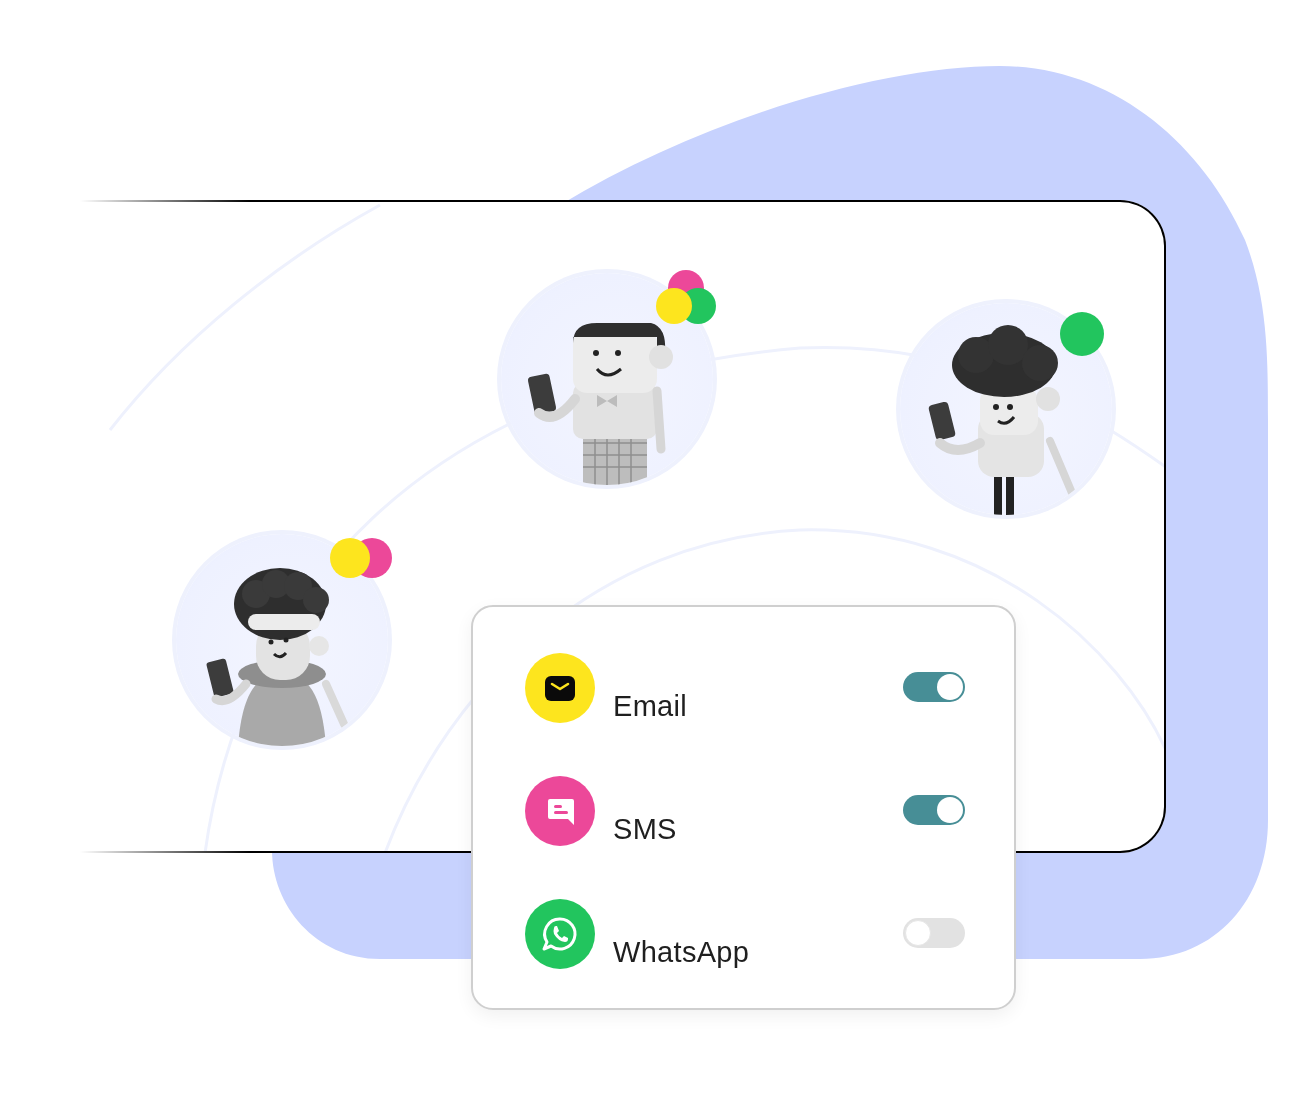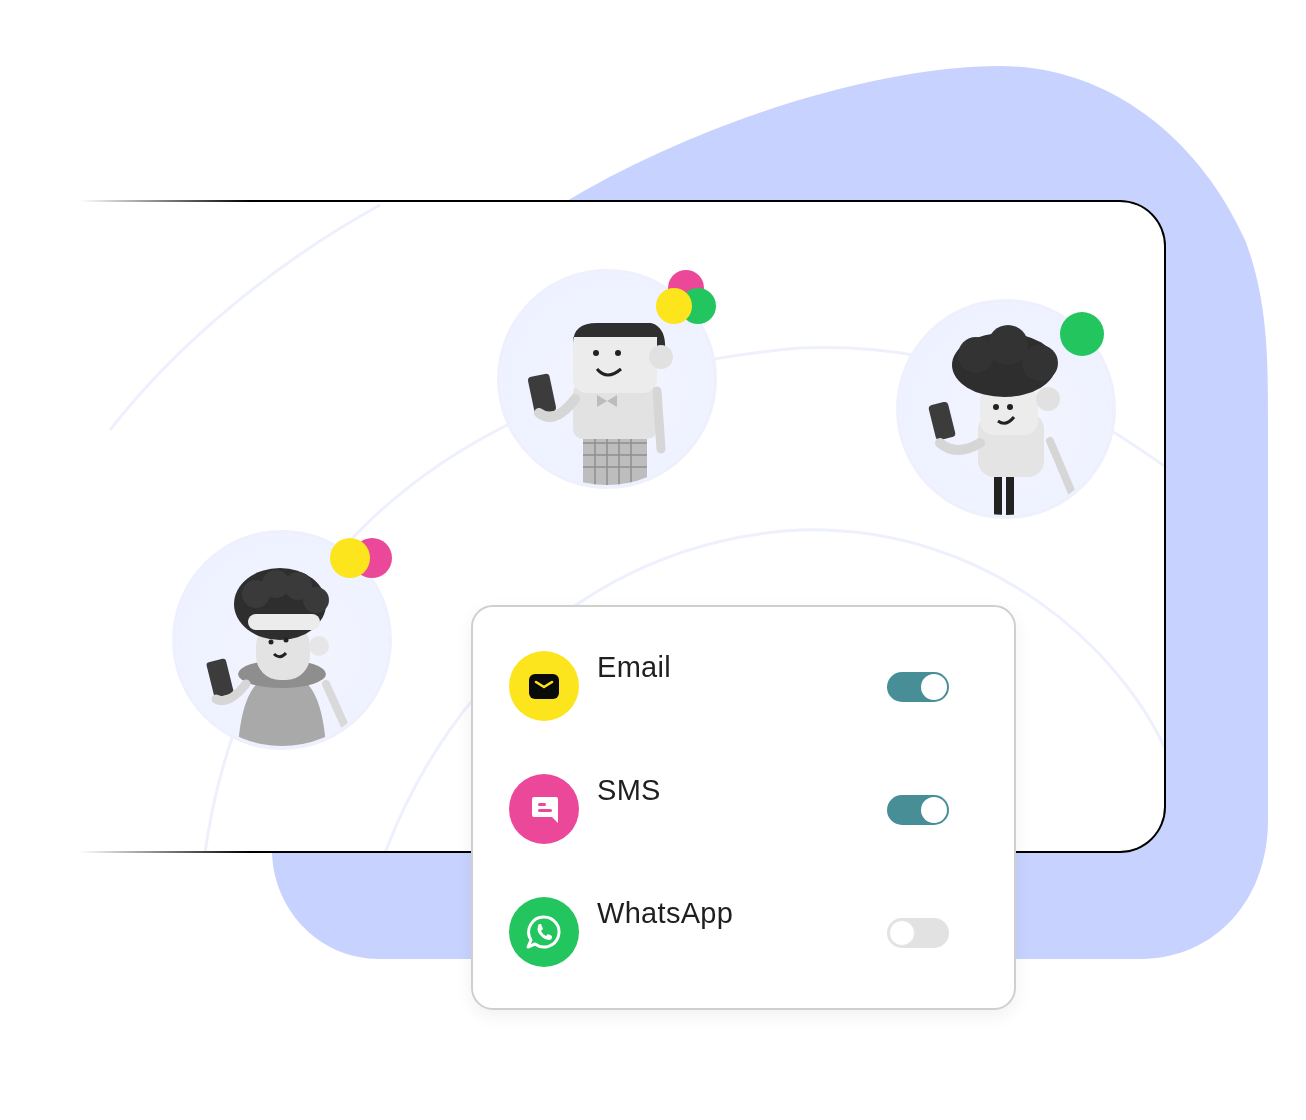--- a/index.html
+++ b/index.html
@@ -79,25 +79,25 @@
     width: 545px;
     height: 405px;
     box-sizing: border-box;
     background: #ffffff;
     border: 2px solid #cfcfcf;
     border-radius: 22px;
     box-shadow: 0 6px 18px rgba(0,0,0,0.06);
   }
   .row {
     position: absolute;
-    left: 36px;
+    left: 52px;
     width: 440px;
     height: 72px;
     display: flex;
-    align-items: flex-start;
+    align-items: flex-end;
   }
   .row .icon {
     width: 70px;
     height: 70px;
     border-radius: 50%;
     display: flex;
     align-items: center;
     justify-content: center;
     flex: none;
   }

